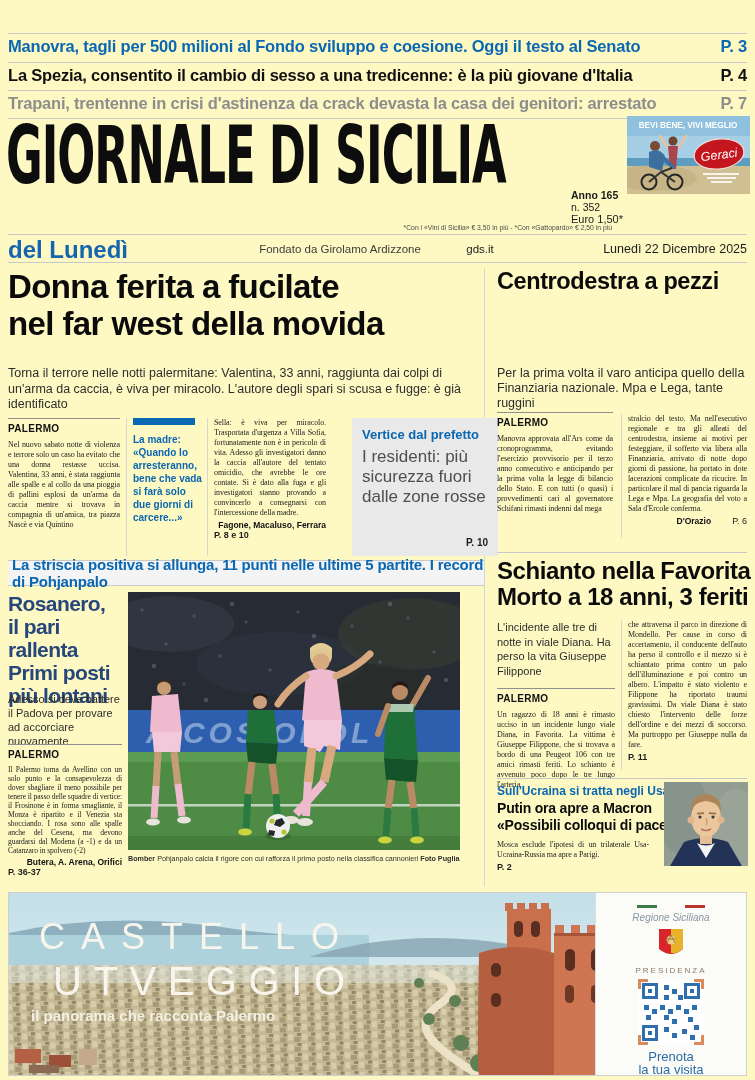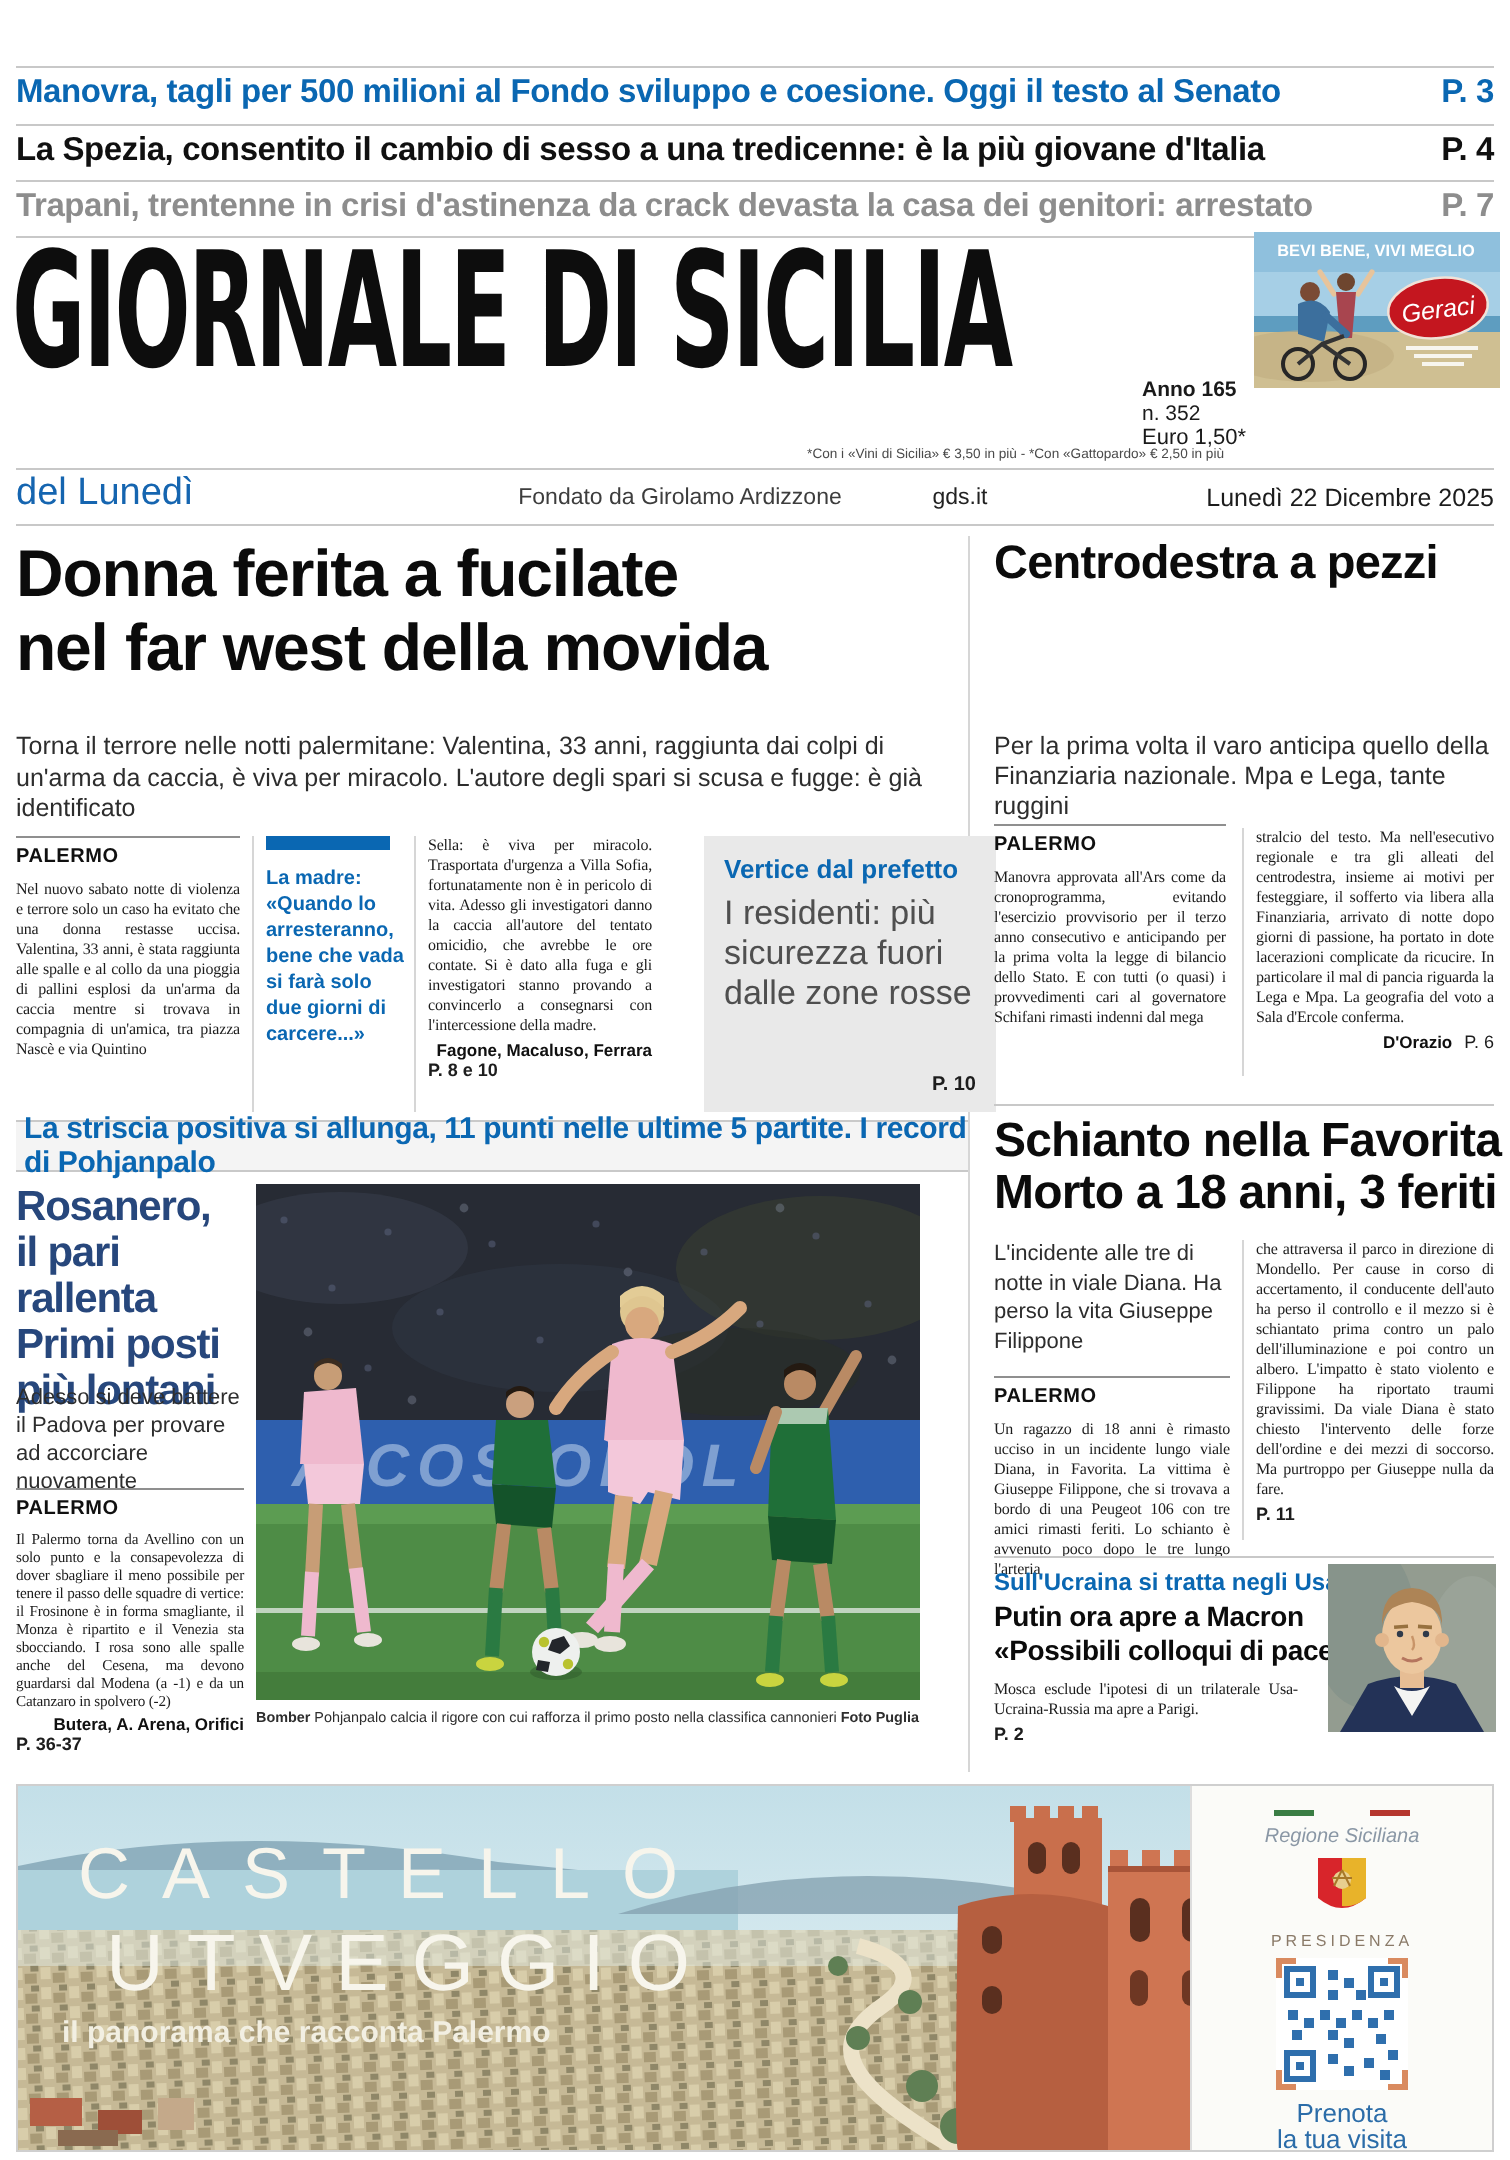--- a/index.html
+++ b/index.html
@@ -1,17 +1,17 @@
 <!DOCTYPE html>
 <html><head>
 <meta charset="utf-8">
 <style>
   *{margin:0;padding:0;box-sizing:border-box}
   html,body{background:#e8e8e8}
-  .page{position:relative;width:755px;height:1080px;margin:0 auto;background:#ffffff;overflow:hidden;
+  .page{position:relative;width:755px;height:1080px;margin:0 auto;background:#fef9c3;overflow:hidden;
         font-family:"Liberation Sans",sans-serif;color:#111}
   .abs{position:absolute}
   .hr{position:absolute;height:1px;background:#c8c8c8}
   .vr{position:absolute;width:1px;background:#d6d6d6}
   .toprow{position:absolute;left:8px;right:8px;display:flex;justify-content:space-between;
           font-weight:700;font-size:16.5px;line-height:1.15;letter-spacing:-.2px}
   .toprow .t{flex:1;padding-right:14px}
   .toprow .p{white-space:nowrap}
   .c-blue{color:#0a67b2}.c-black{color:#101010}.c-gray{color:#8d8d8d}
   .masthead{position:absolute;left:6px;top:116px;font-family:"DejaVu Sans","Liberation Sans",sans-serif;
@@ -90,21 +90,21 @@
   </div>
 
   <div class="abs" style="left:571px;top:189px;font-size:10.5px;line-height:12px;color:#1a1a1a">
     <div style="font-weight:700">Anno 165</div>
     <div>n. 352</div>
     <div style="font-size:11px">Euro 1,50*</div>
   </div>
   <div class="abs" style="left:320px;top:224px;width:292px;text-align:right;font-size:6.8px;color:#4a4a4a">*Con i «Vini di Sicilia» € 3,50 in più - *Con «Gattopardo» € 2,50 in più</div>
 
   <div class="hr" style="left:8px;right:8px;top:234px"></div>
-  <div class="abs" style="left:8px;top:236px;font-weight:400;font-size:19px;color:#1565b0">del Lunedì</div>
+  <div class="abs" style="left:8px;top:236px;font-weight:700;font-size:24px;color:#1565b0">del Lunedì</div>
   <div class="abs" style="left:230px;top:243px;width:220px;text-align:center;font-size:11.5px;color:#3d3d3d">Fondato da Girolamo Ardizzone</div>
   <div class="abs" style="left:432px;top:243px;width:96px;text-align:center;font-size:11.5px;color:#222">gds.it</div>
   <div class="abs" style="left:560px;top:242px;width:187px;text-align:right;font-size:12.5px;color:#1c1c1c">Lunedì 22 Dicembre 2025</div>
   <div class="hr" style="left:8px;right:8px;top:262px"></div>
 
   <div class="vr" style="left:484px;top:268px;height:618px"></div>
 
   <div class="abs hl" style="left:8px;top:268px;font-size:33px;line-height:37px">
     <span>Donna ferita a fucilate</span>
     <span>nel far west della movida</span>
@@ -137,21 +137,21 @@
   </div>
   <div class="abs sub" style="left:497px;top:366px;width:248px;font-size:12.5px;line-height:15px">Per la prima volta il varo anticipa quello della Finanziaria nazionale. Mpa e Lega, tante ruggini</div>
 
   <div class="abs" style="left:497px;top:412px;width:116px">
     <div class="city">PALERMO</div>
     <div class="serifbody" style="margin-top:6px">Manovra approvata all'Ars come da cronoprogramma, evitando l'esercizio provvisorio per il terzo anno consecutivo e anticipando per la prima volta la legge di bilancio dello Stato. E con tutti (o quasi) i provvedimenti cari al governatore Schifani rimasti indenni dal mega</div>
   </div>
   <div class="vr" style="left:621px;top:414px;height:124px"></div>
   <div class="abs" style="left:628px;top:414px;width:119px">
     <div class="serifbody">stralcio del testo. Ma nell'esecutivo regionale e tra gli alleati del centrodestra, insieme ai motivi per festeggiare, il sofferto via libera alla Finanziaria, arrivato di notte dopo giorni di passione, ha portato in dote lacerazioni complicate da ricucire. In particolare il mal di pancia riguarda la Lega e Mpa. La geografia del voto a Sala d'Ercole conferma.</div>
-    <div style="display:flex;justify-content:flex-end;gap:6px;margin-top:2px">
+    <div style="display:flex;justify-content:flex-end;gap:21px;margin-top:2px">
       <span class="byl">D'Orazio</span>
       <span class="pg" style="font-weight:400">P. 6</span>
     </div>
   </div>
 
   <div class="strip" style="left:8px;top:560px;width:476px;height:26px">La striscia positiva si allunga, 11 punti nelle ultime 5 partite. I record di Pohjanpalo</div>
 
   <div class="abs hl" style="left:8px;top:592px;width:118px;font-size:21px;line-height:23px;color:#27477c">
     <span>Rosanero,</span>
     <span>il pari rallenta</span>

